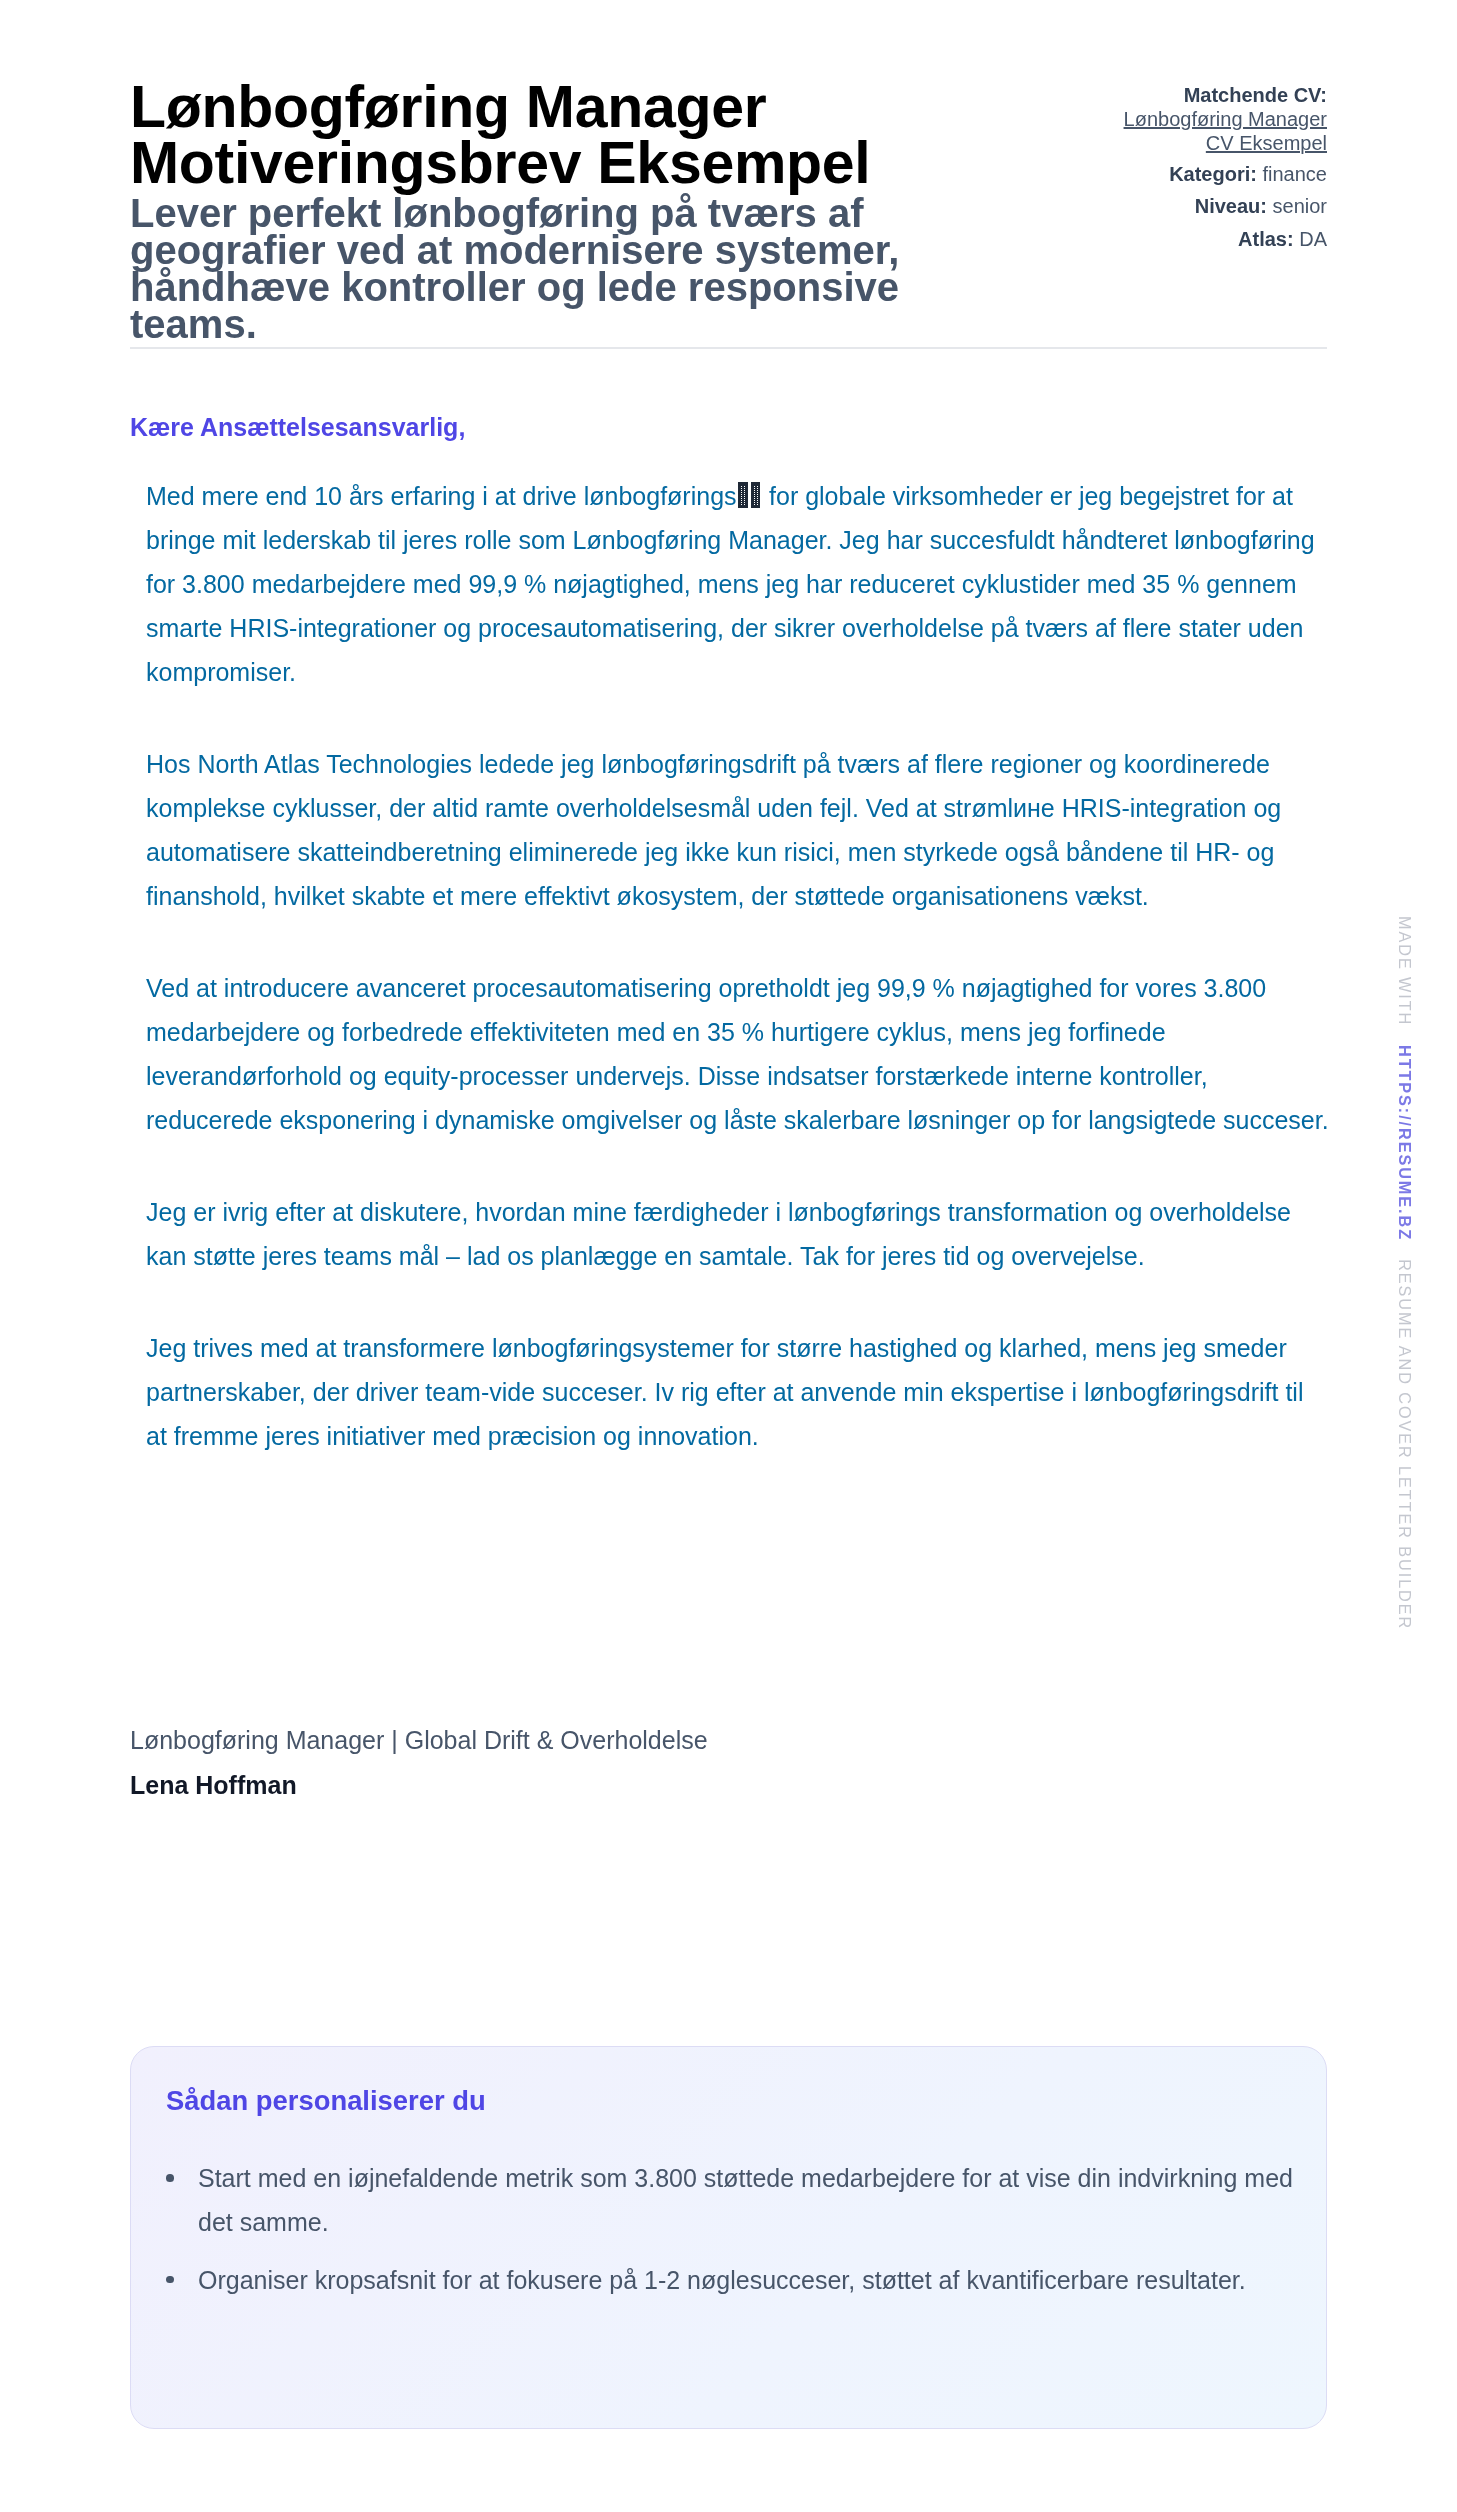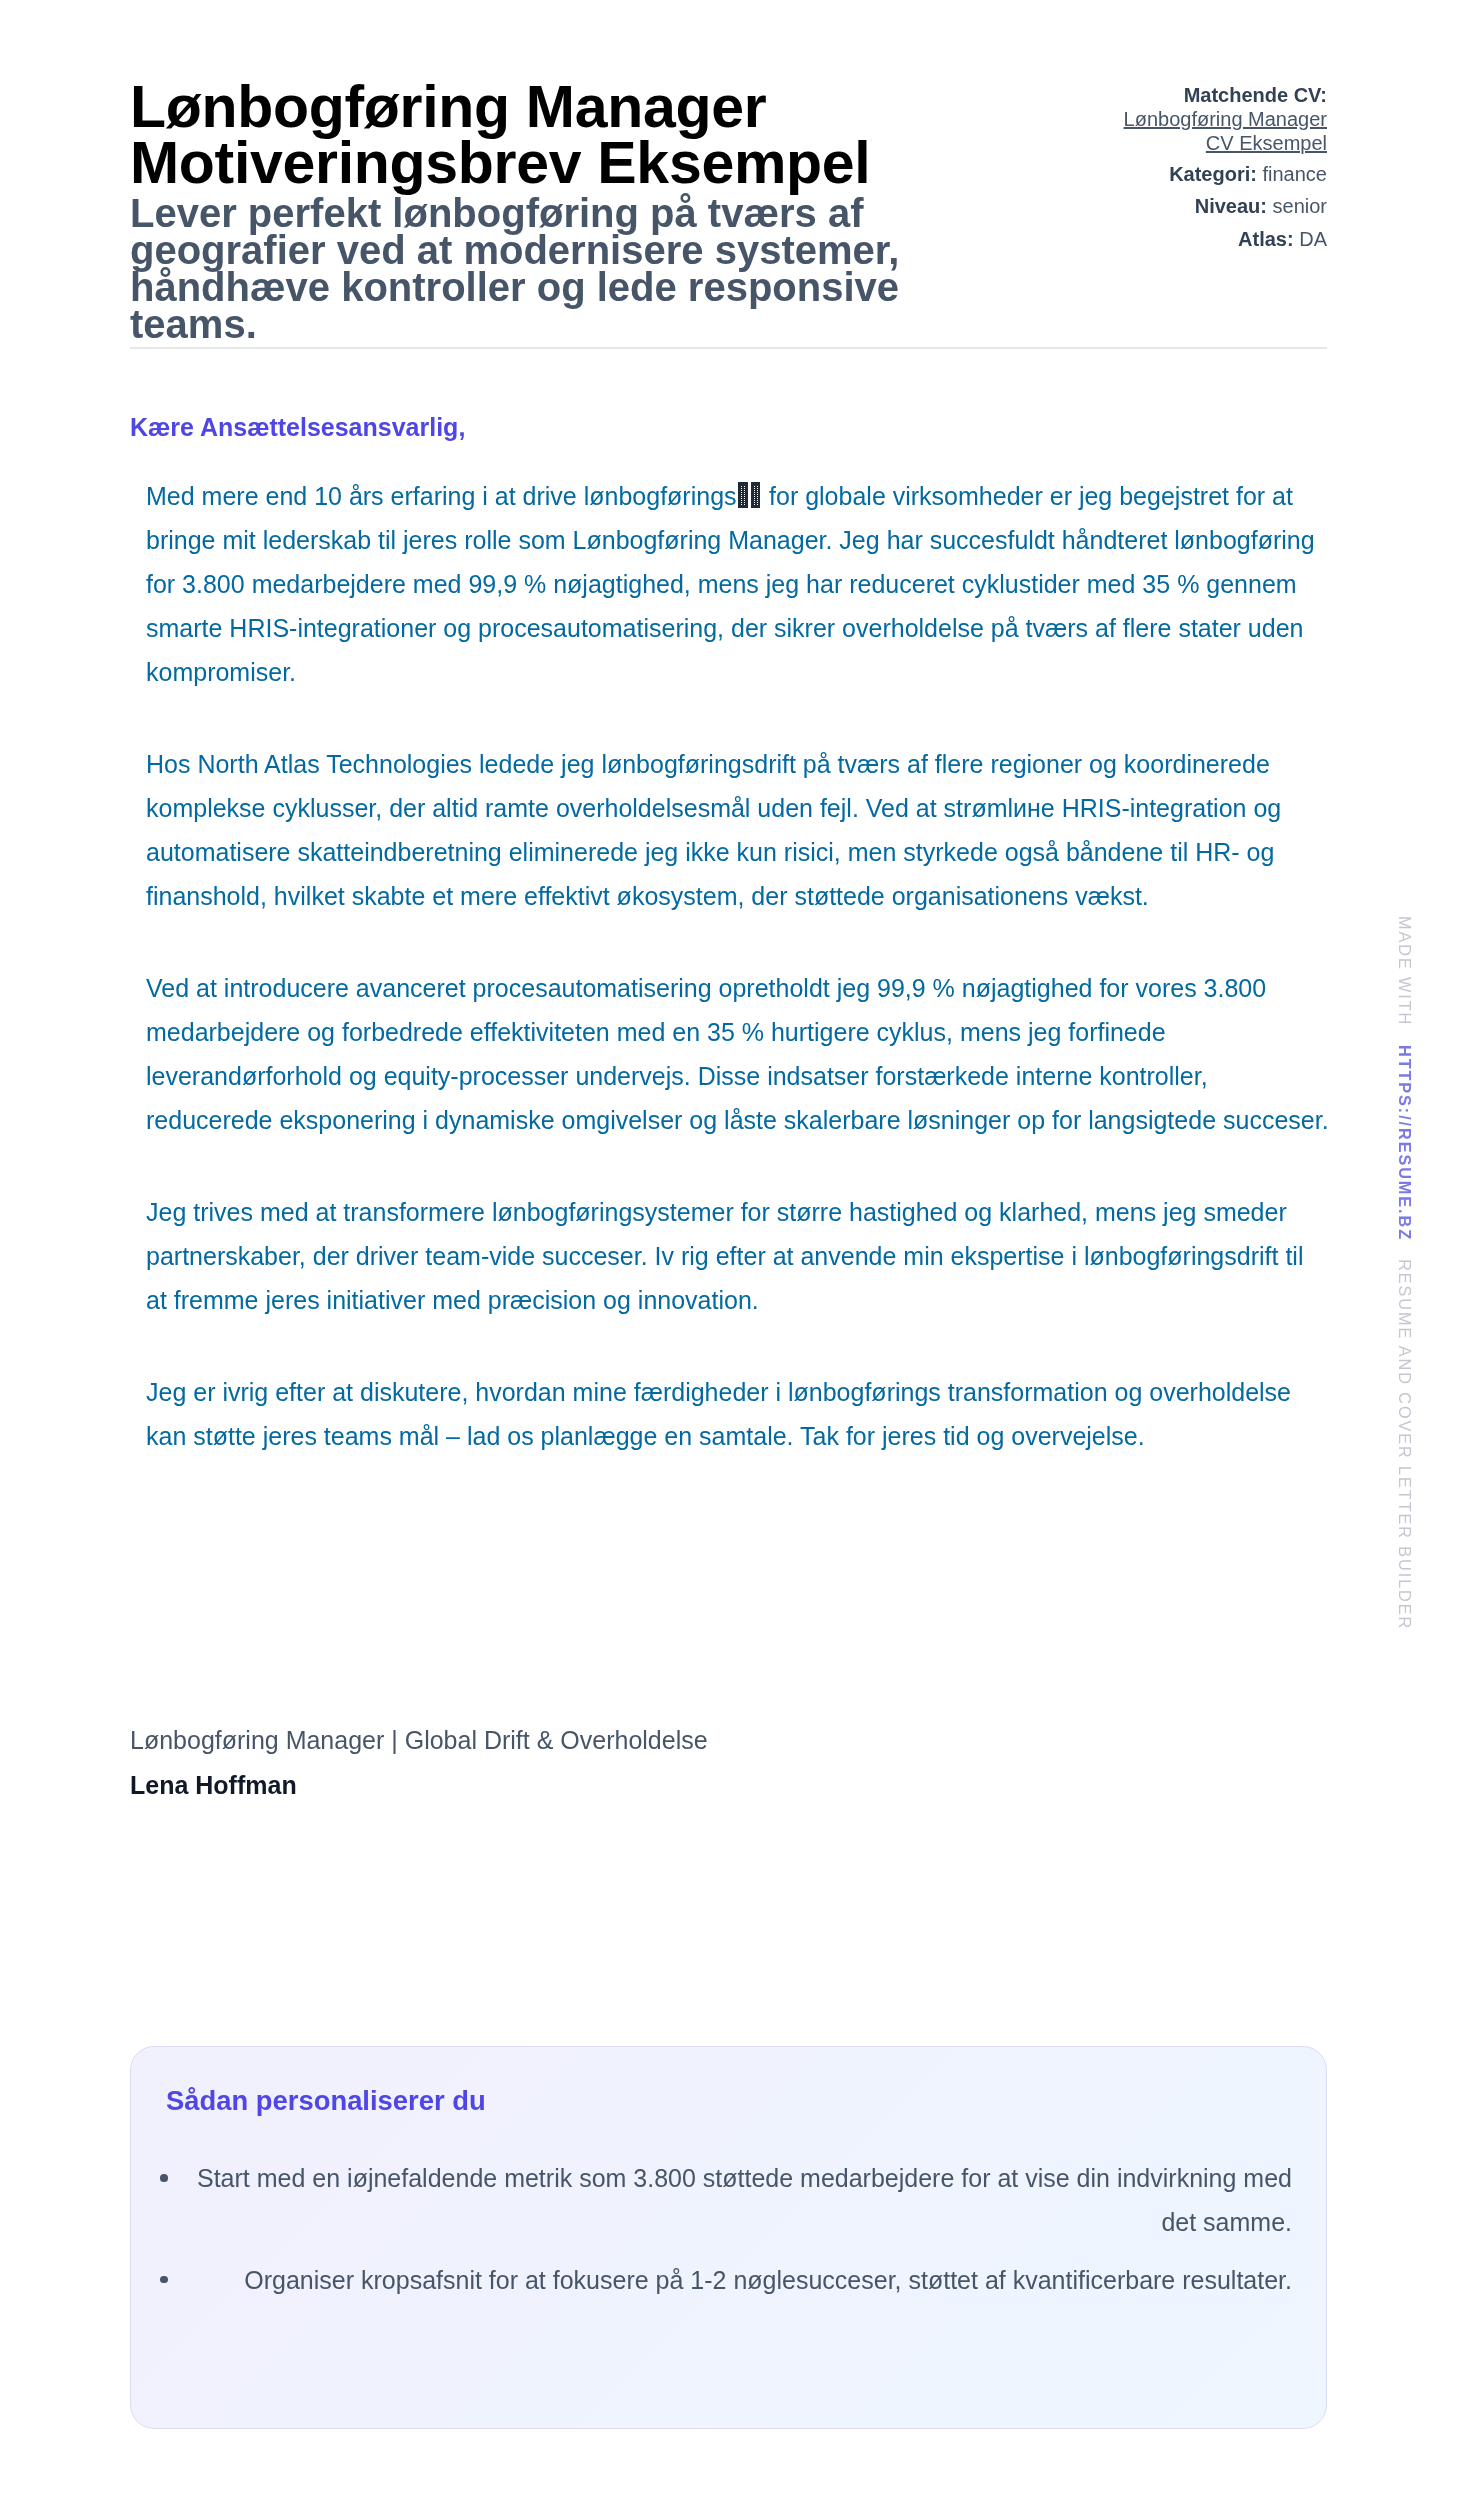--- a/index.html
+++ b/index.html
@@ -73,21 +73,21 @@
   .tips {
     position: absolute; left: 0; top: 2046px; width: 1197px; height: 383px;
     box-sizing: border-box; border: 1.7px solid #dcdcf5; border-radius: 24px;
     background: linear-gradient(135deg, #f1f0fd 0%, #eff4fe 60%, #eef6fe 100%);
   }
   .tips h3 {
     position: absolute; left: 35px; top: 37px; margin: 0;
     font-size: 27.4px; font-weight: 700; color: #4f46e5; line-height: 34px;
   }
   .tips ul {
-    position: absolute; left: 29px; top: 109px; width: 1132px; margin: 0; padding: 0; list-style: none; text-align: right;
+    position: absolute; left: 35px; top: 109px; width: 1132px; margin: 0; padding: 0; list-style: none;
   }
   .tips li {
     position: relative; padding-left: 32px; font-size: 25px; line-height: 44px;
     color: #475569; margin-bottom: 13.7px;
   }
   .tips li .bullet {
     position: absolute; left: 0; top: 18px; width: 7.7px; height: 7.7px; border-radius: 50%;
     background: #475569;
   }
 
@@ -128,22 +128,22 @@
     </div>
     <div class="divider"></div>
   </div>
 
   <p class="salutation">Kære Ansættelsesansvarlig,</p>
 
   <div class="body-text">
     <p><span>Med mere end 10 års erfaring i at drive lønbogførings</span><span class="tofu"></span><span class="tofu"></span><span> for globale virksomheder er jeg begejstret for at bringe mit lederskab til jeres rolle som Lønbogføring Manager. Jeg har succesfuldt håndteret lønbogføring for 3.800 medarbejdere med 99,9 % nøjagtighed, mens jeg har reduceret cyklustider med 35 % gennem smarte HRIS-integrationer og procesautomatisering, der sikrer overholdelse på tværs af flere stater uden kompromiser.</span></p>
     <p>Hos North Atlas Technologies ledede jeg lønbogføringsdrift på tværs af flere regioner og koordinerede komplekse cyklusser, der altid ramte overholdelsesmål uden fejl. Ved at strømlине HRIS-integration og automatisere skatteindberetning eliminerede jeg ikke kun risici, men styrkede også båndene til HR- og finanshold, hvilket skabte et mere effektivt økosystem, der støttede organisationens vækst.</p>
     <p>Ved at introducere avanceret procesautomatisering opretholdt jeg 99,9 % nøjagtighed for vores 3.800 medarbejdere og forbedrede effektiviteten med en 35 % hurtigere cyklus, mens jeg forfinede leverandørforhold og equity-processer undervejs. Disse indsatser forstærkede interne kontroller, reducerede eksponering i dynamiske omgivelser og låste skalerbare løsninger op for langsigtede succeser.</p>
+    <p>Jeg er ivrig efter at diskutere, hvordan mine færdigheder i lønbogførings transformation og overholdelse kan støtte jeres teams mål – lad os planlægge en samtale. Tak for jeres tid og overvejelse.</p>
     <p>Jeg trives med at transformere lønbogføringsystemer for større hastighed og klarhed, mens jeg smeder partnerskaber, der driver team-vide succeser. Iv rig efter at anvende min ekspertise i lønbogføringsdrift til at fremme jeres initiativer med præcision og innovation.</p>
-    <p>Jeg er ivrig efter at diskutere, hvordan mine færdigheder i lønbogførings transformation og overholdelse kan støtte jeres teams mål – lad os planlægge en samtale. Tak for jeres tid og overvejelse.</p>
   </div>
 
   <p class="sig-name">Lena Hoffman</p>
   <p class="sig-title">Lønbogføring Manager | Global Drift &amp; Overholdelse</p>
 
 
   <div class="tips">
     <h3>Sådan personaliserer du</h3>
     <ul>
       <li><span class="bullet"></span><span>Start med en iøjnefaldende metrik som 3.800 støttede medarbejdere for at vise din indvirkning med det samme.</span></li>

